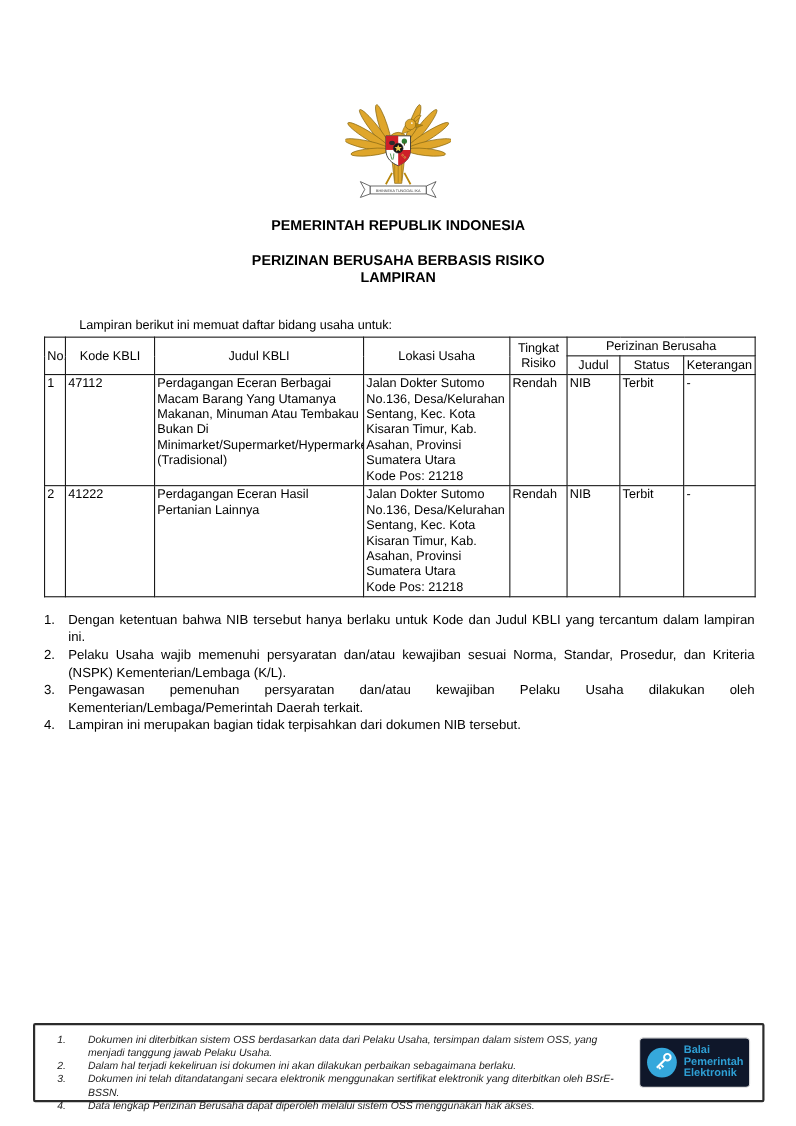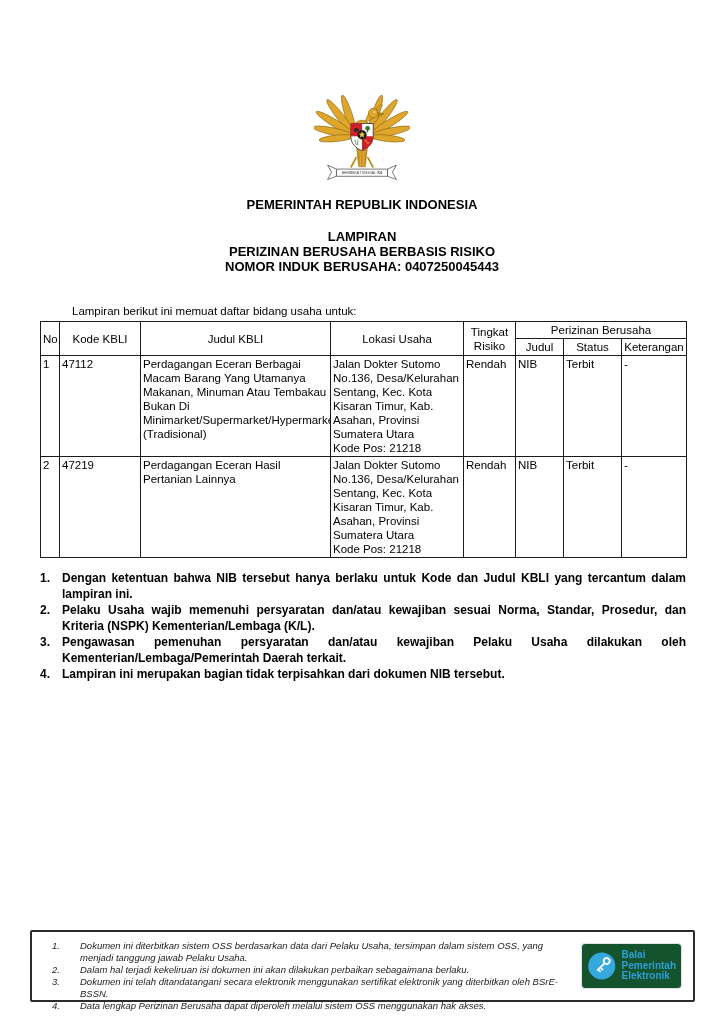--- a/index.html
+++ b/index.html
@@ -76,21 +76,20 @@
   td.cell-lokasi { white-space: pre-line; }
   table.kbli-table td { height: 98px; }
 
   
   ol.notes {
     margin: 12px 38px 12px 40px;
     list-style: none;
     counter-reset: notec;
     font-size: 12px;
     line-height: 16px;
-    font-weight: bold;
   }
   ol.notes li {
     counter-increment: notec;
     position: relative;
     padding-left: 22px;
     text-align: justify;
   }
   ol.notes li::before {
     content: counter(notec) ".";
     position: absolute;
@@ -129,21 +128,21 @@
     left: 2px;
     top: 0;
   }
   .bsre-card {
     position: absolute;
     right: 11px;
     top: 50%;
     transform: translateY(-50%);
     width: 101px;
     min-height: 46px;
-    background: #14532d;
+    background: #0f172a;
     border: 1px solid #e2e2e2;
     border-radius: 4px;
     display: flex;
     align-items: center;
     gap: 5px;
     padding: 4px 5px;
   }
   .bsre-text {
     font-size: 10px;
     font-weight: bold;
@@ -211,23 +210,22 @@
         <path d="M28,101 L92,101 L92,110 L28,110 Z" fill="#ffffff" stroke="#444" stroke-width="0.9"></path>
         <path d="M28,101 L17,96 L22,105 L17,114 L28,110 Z" fill="#ffffff" stroke="#444" stroke-width="0.9"></path>
         <path d="M92,101 L103,96 L98,105 L103,114 L92,110 Z" fill="#ffffff" stroke="#444" stroke-width="0.9"></path>
         <text x="60" y="107.5" text-anchor="middle" font-size="4.2" fill="#333">BHINNEKA TUNGGAL IKA</text>
       </g>
     </svg>
   </div>
 
   <div class="title-block">
     <div class="gov-line">PEMERINTAH REPUBLIK INDONESIA</div>
+    <div>PERIZINAN BERUSAHA BERBASIS RISIKO</div>
     <div>LAMPIRAN</div>
-    <div>PERIZINAN BERUSAHA BERBASIS RISIKO</div>
-    <div>NOMOR INDUK BERUSAHA: 0407250045443</div>
   </div>
 
   <div class="intro-line">Lampiran berikut ini memuat daftar bidang usaha untuk:</div>
 
   <table class="kbli-table">
     <colgroup>
       <col class="c-no">
         <col class="c-kode">
         <col class="c-judul">
         <col class="c-lokasi">
@@ -258,21 +256,21 @@
         <td>Perdagangan Eceran Berbagai Macam Barang Yang Utamanya Makanan, Minuman Atau Tembakau Bukan Di Minimarket/Supermarket/Hypermarket (Tradisional)</td>
         <td class="cell-lokasi">Jalan Dokter Sutomo No.136, Desa/Kelurahan Sentang, Kec. Kota Kisaran Timur, Kab. Asahan, Provinsi Sumatera Utara
 Kode Pos: 21218</td>
         <td>Rendah</td>
         <td>NIB</td>
         <td>Terbit</td>
         <td>-</td>
       </tr>
       <tr>
         <td class="cell-no">2</td>
-        <td>47219</td>
+        <td>41222</td>
         <td>Perdagangan Eceran Hasil Pertanian Lainnya</td>
         <td class="cell-lokasi">Jalan Dokter Sutomo No.136, Desa/Kelurahan Sentang, Kec. Kota Kisaran Timur, Kab. Asahan, Provinsi Sumatera Utara
 Kode Pos: 21218</td>
         <td>Rendah</td>
         <td>NIB</td>
         <td>Terbit</td>
         <td>-</td>
       </tr>
     </tbody>
   </table>

